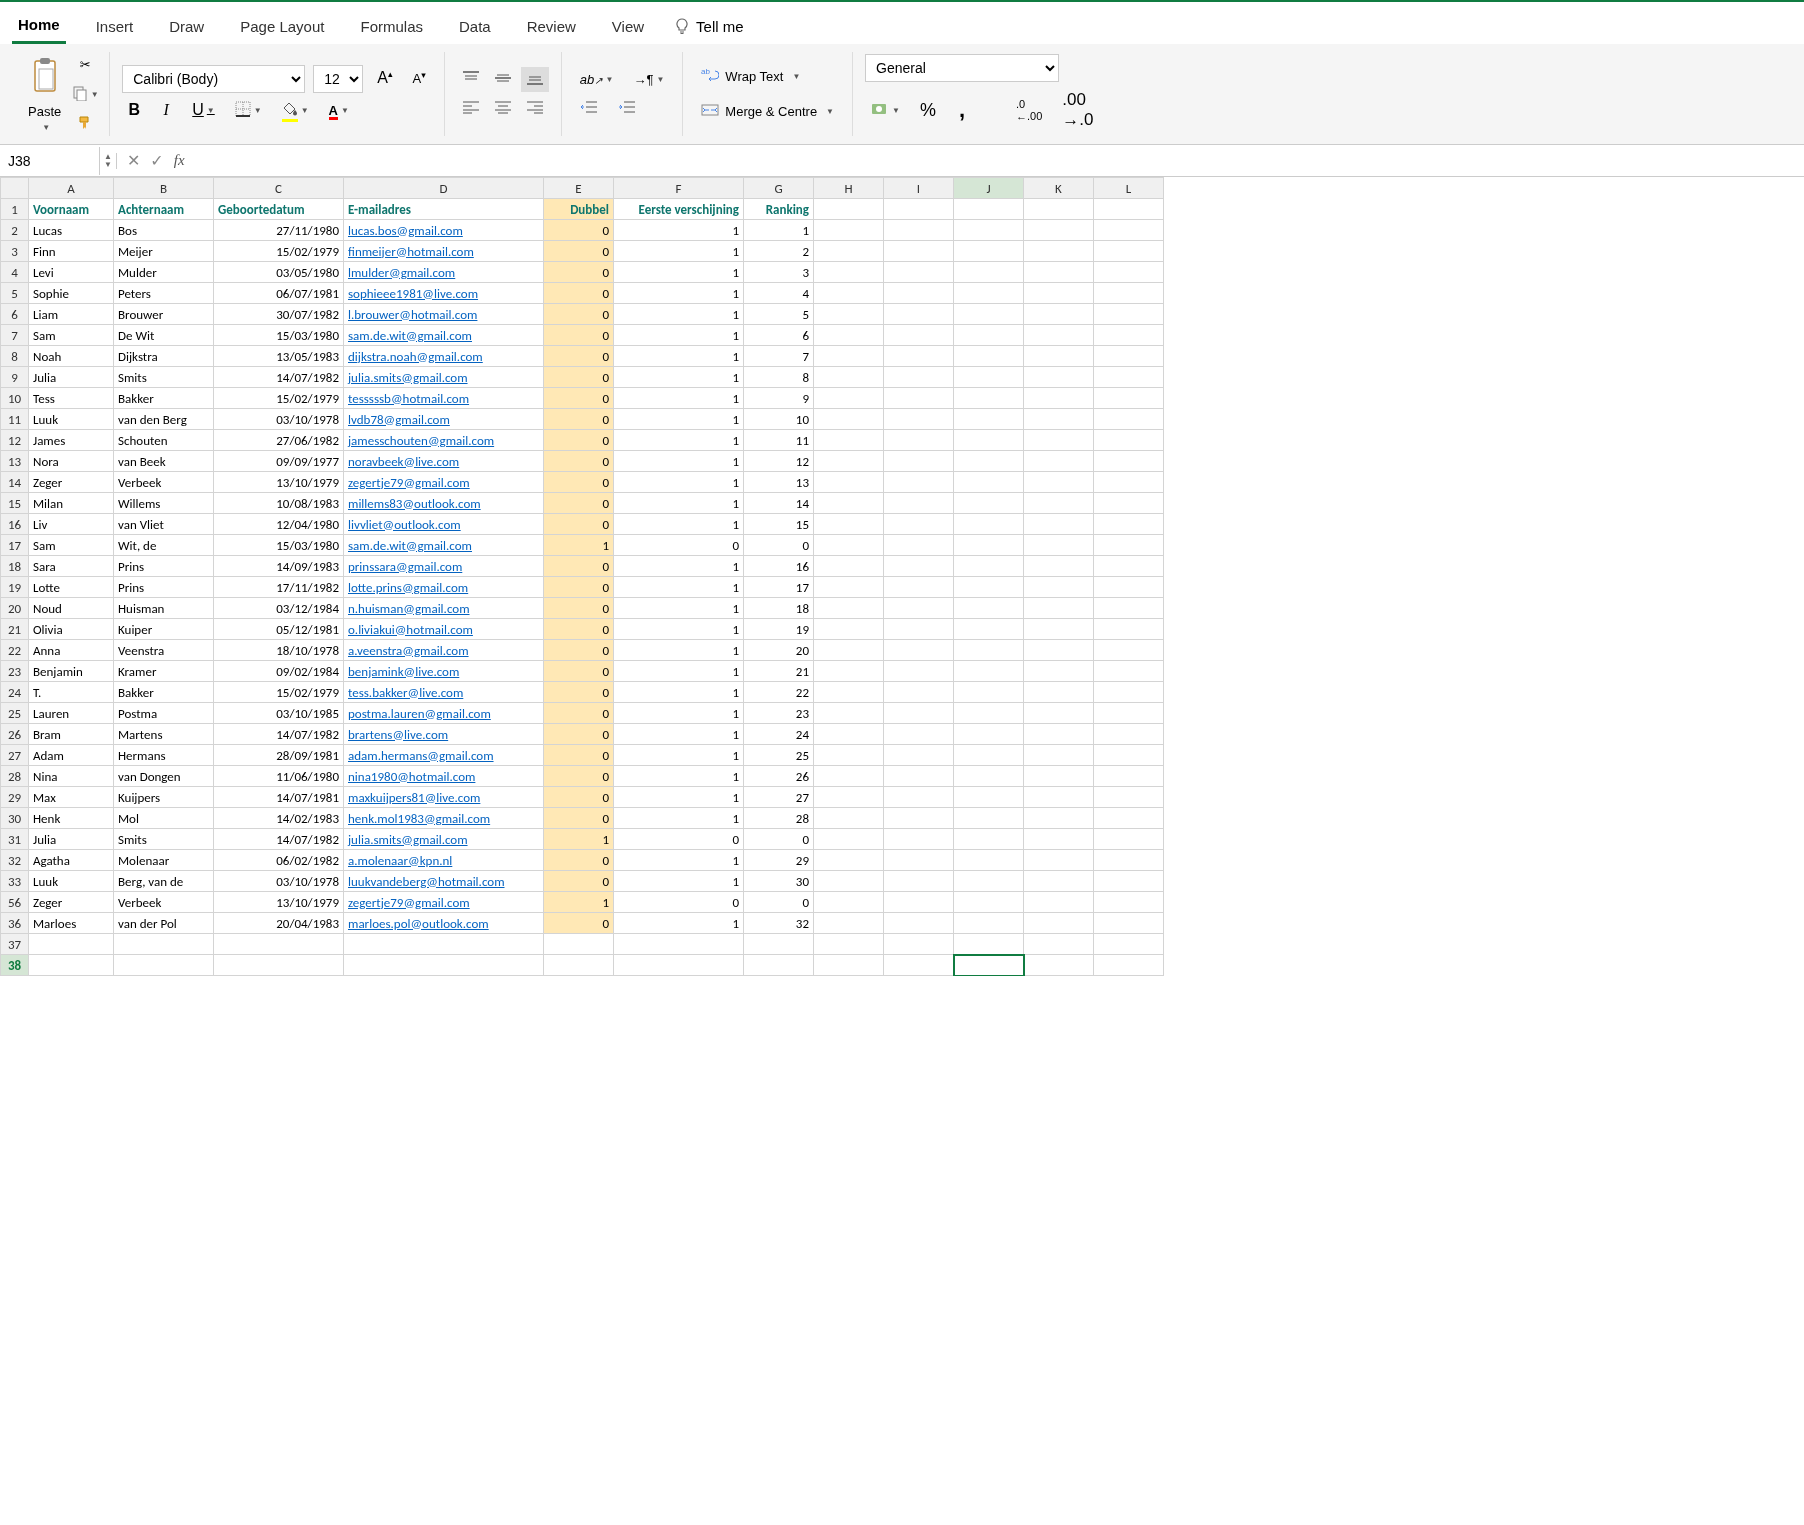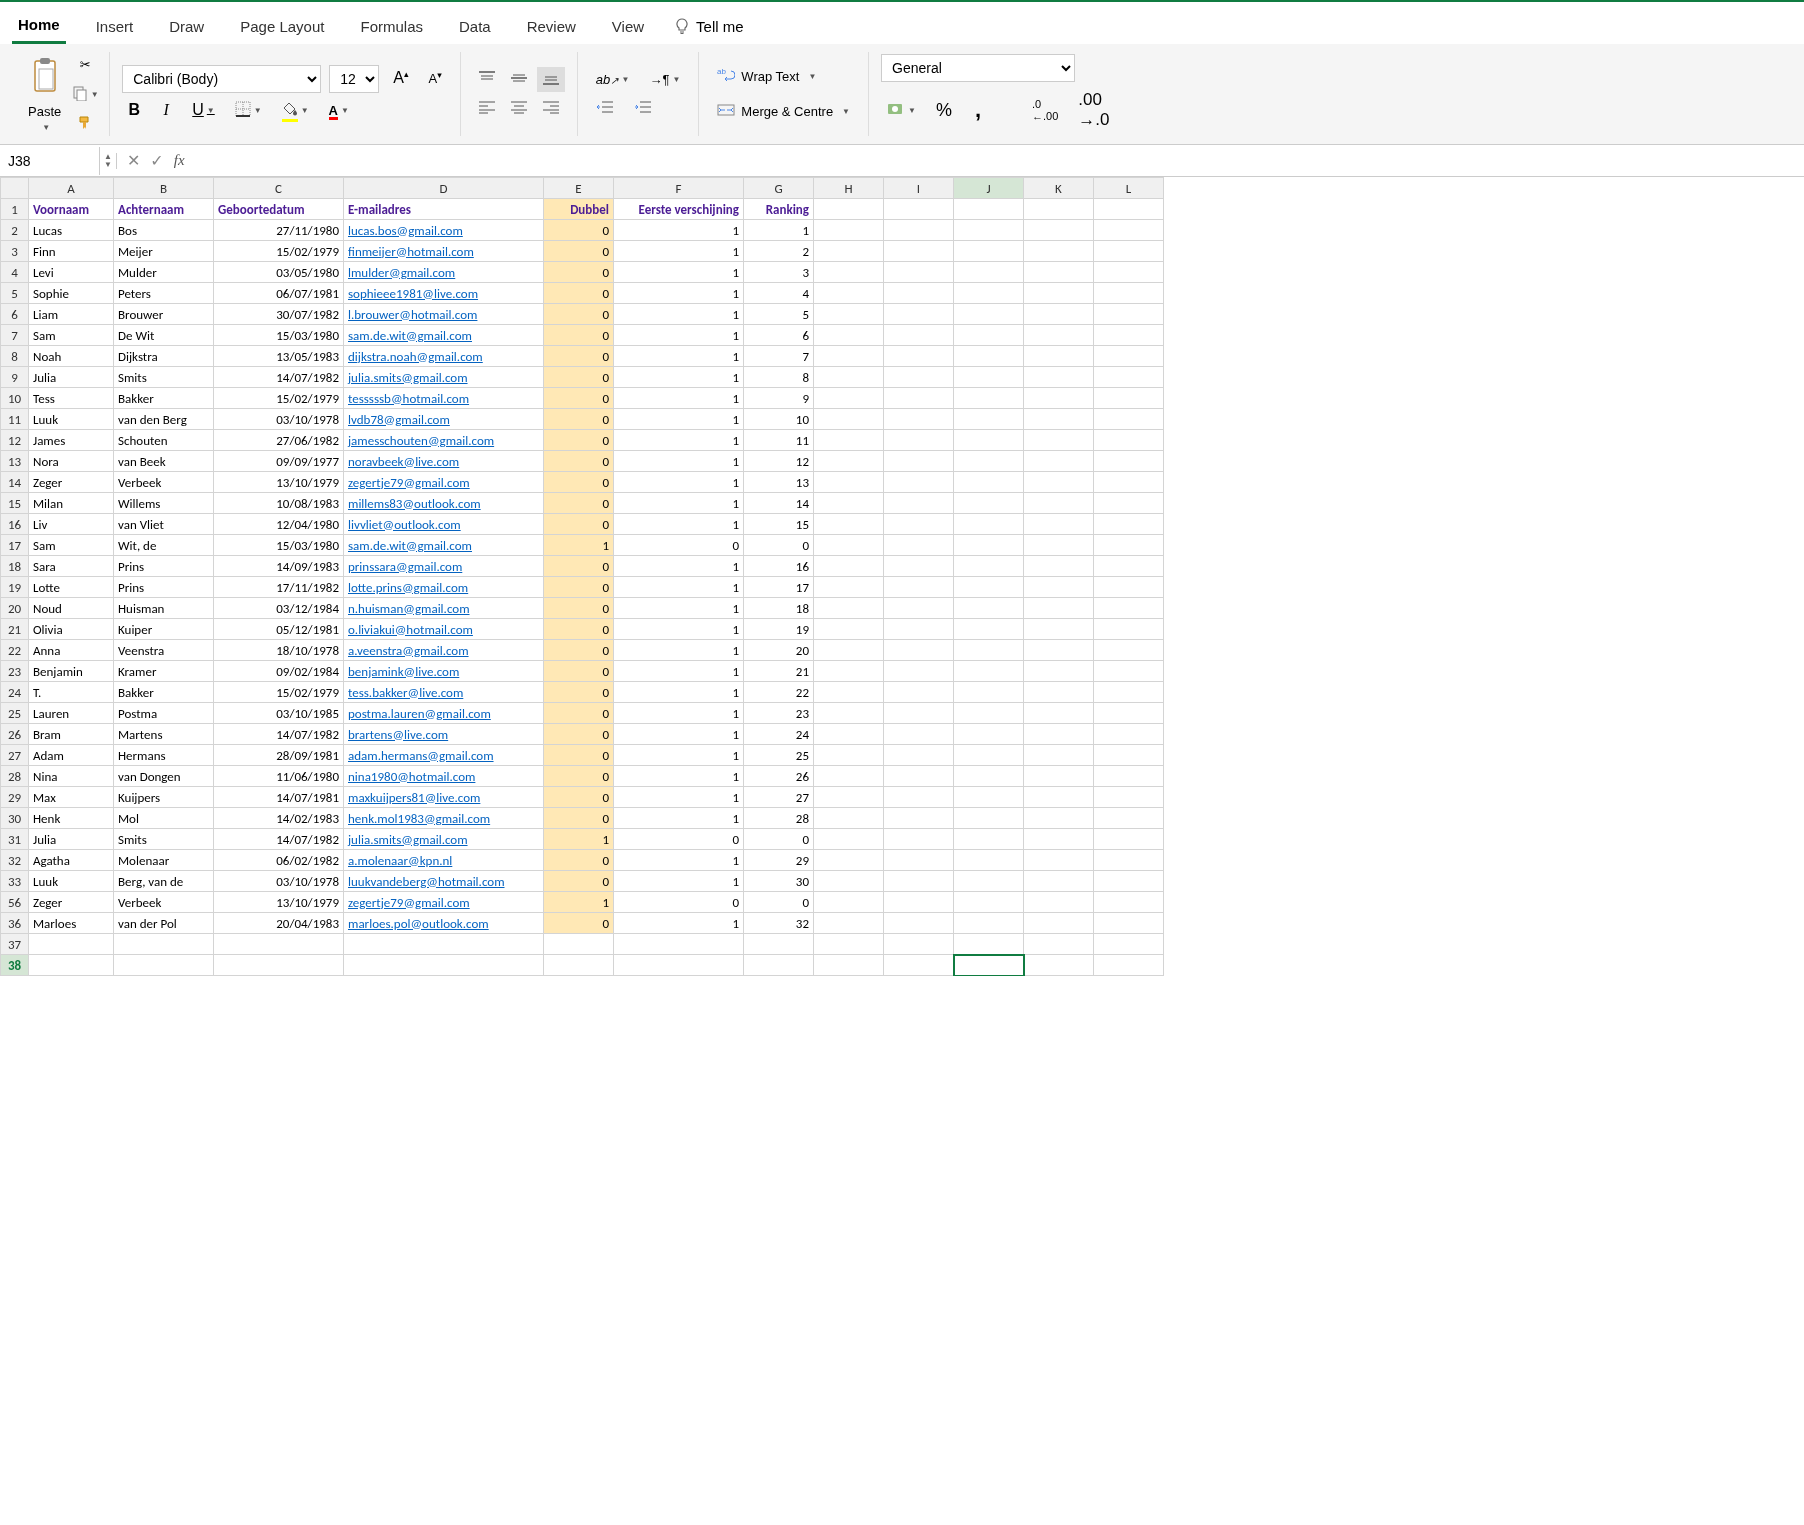--- a/index.html
+++ b/index.html
@@ -82,21 +82,21 @@
       gap: 6px;
     }
     .sm-icon {
       width: 20px;
       height: 16px;
       display: flex;
       align-items: center;
       justify-content: center;
     }
     select.font-name {
-      width: 199px;
+      width: 183px;
       padding: 4px 6px;
       border: 1px solid #ccc;
       font-size: 14px;
       background: #fff;
     }
     select.font-size, input.font-size {
       width: 50px;
       padding: 4px 6px;
       border: 1px solid #ccc;
       font-size: 14px;
@@ -227,21 +227,21 @@
     }
     td.highlight {
       background: #ffe8b5;
     }
     td.selected {
       outline: 2px solid #107c41;
       outline-offset: -1px;
     }
     .data-header {
       font-weight: bold;
-      color: #4c1d95;
+      color: #0f766e;
       text-align: left;
       margin-top: 21px;
     }
     .link {
       color: #0563c1;
       text-decoration: underline;
     }
     .num { text-align: right; }
     .col-A { width: 85px; }
     .col-B { width: 100px; }

